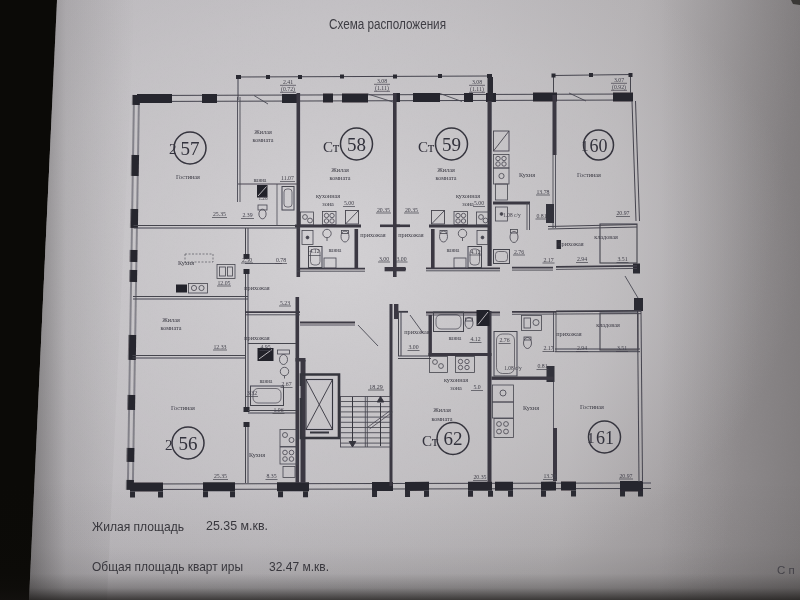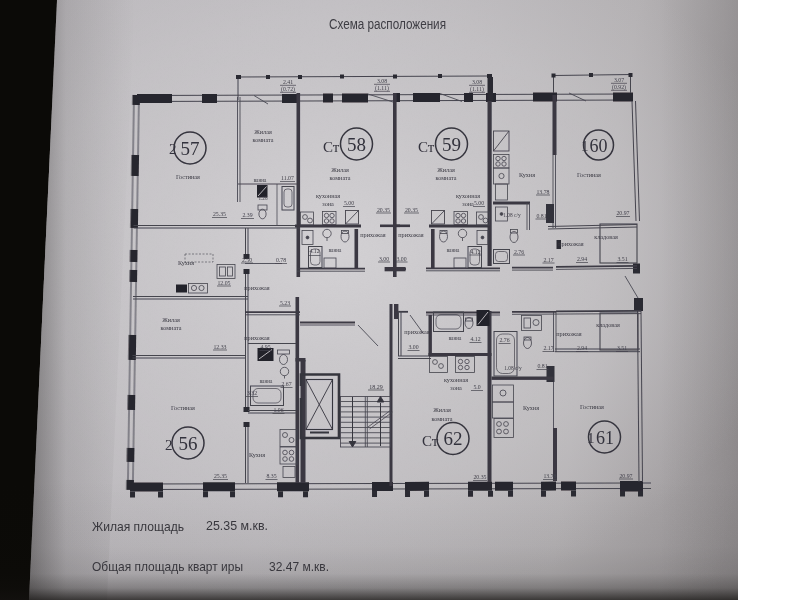--- a/index.html
+++ b/index.html
@@ -1,16 +1,16 @@
 <!DOCTYPE html>
 <html><head>
 <meta charset="utf-8">
 <style>
 html,body{margin:0;padding:0}
-.page{position:relative;width:738px;height:600px;background:#4d7c0f;overflow:hidden;font-family:"Liberation Sans",sans-serif}
+.page{position:relative;width:800px;height:600px;background:#4d7c0f;overflow:hidden;font-family:"Liberation Sans",sans-serif}
 svg{position:absolute;top:0;left:0}
 </style>
 </head>
 <body>
 <div class="page">
 <svg width="800" height="600" viewBox="0 0 800 600">
 <defs>
 <linearGradient id="gpap" x1="0" y1="0" x2="1" y2="0.12">
 <stop offset="0" stop-color="#bbb8bc"></stop>
 <stop offset="0.4" stop-color="#bcb9bd"></stop>

